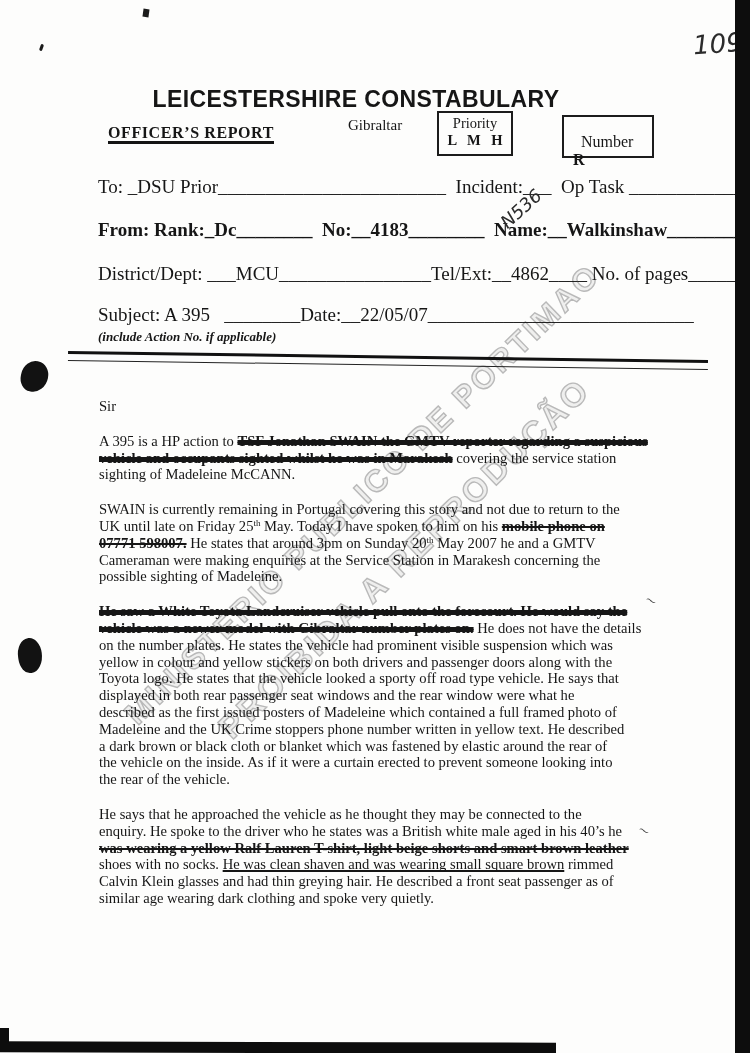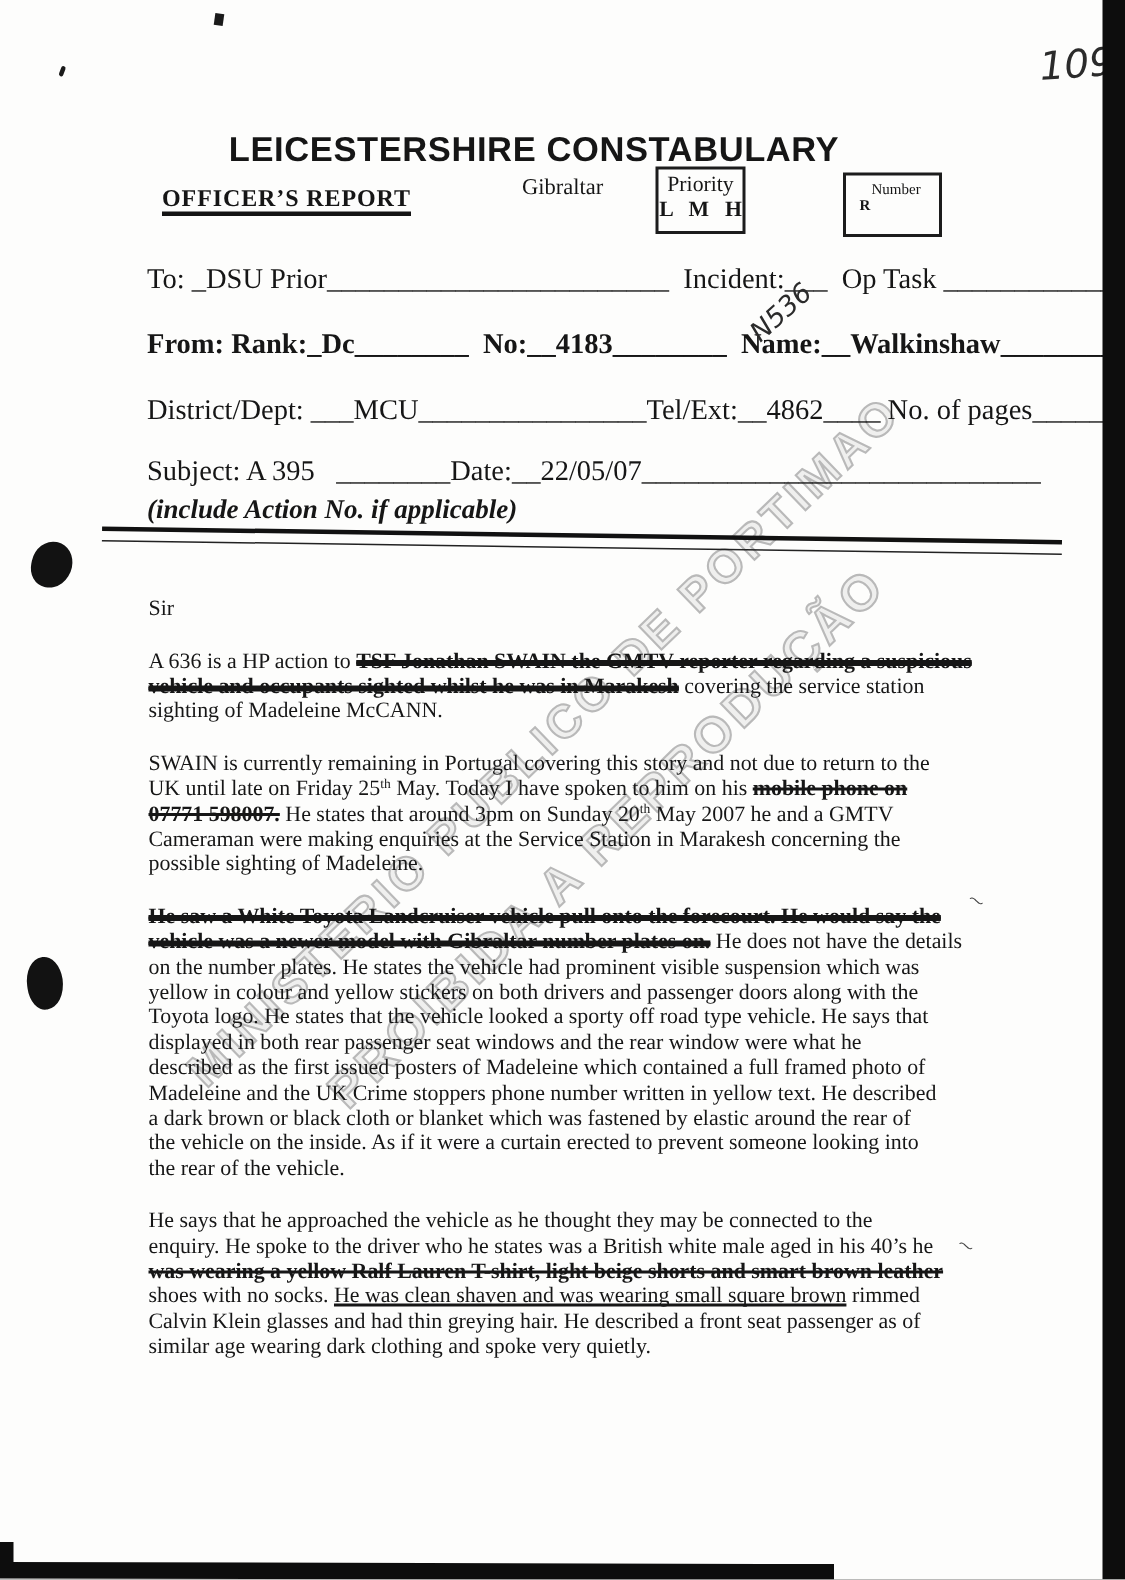--- a/index.html
+++ b/index.html
@@ -11,29 +11,29 @@
            -webkit-text-stroke:1.4px #b9b9b9;letter-spacing:3px;}
   .wm1{font-size:31px;}
   .wm2{font-size:33px;margin-top:38px;margin-left:58px;}
   .content{position:relative;z-index:2;}
   
   .force-title{position:absolute;left:0;top:86px;width:712px;text-align:center;
                font-family:"Liberation Sans",sans-serif;font-weight:700;font-size:23px;letter-spacing:.4px;}
   .report-title-wrap{position:absolute;left:108px;top:124px;}
   .report-title{font-size:16px;font-weight:700;letter-spacing:.6px;border-bottom:3.5px solid #141414;padding-bottom:0;}
   .security{position:absolute;left:348px;top:117px;font-size:15px;}
-  .pbox{position:absolute;left:437px;top:111px;width:60px;height:45px;border:2px solid #1c1c1c;text-align:center;font-size:14.5px;padding-top:2px;box-sizing:border-box;}
+  .pbox{position:absolute;left:437px;top:111px;width:76px;height:45px;border:2px solid #1c1c1c;text-align:center;font-size:14.5px;padding-top:2px;box-sizing:border-box;}
   .pbox-opts{font-weight:700;word-spacing:7px;}
-  .nbox{position:absolute;left:562px;top:115px;width:66px;height:43px;border:2px solid #1c1c1c;font-size:10px;padding:4px 0 0 9px;box-sizing:border-box;}
+  .nbox{position:absolute;left:562px;top:115px;width:92px;height:43px;border:2px solid #1c1c1c;font-size:16px;padding:16px 0 0 9px;box-sizing:border-box;}
   .nbox-lab{padding-left:8px;}
   .nbox-val{font-weight:700;}
   
   .form-row{position:absolute;left:98px;font-size:19px;white-space:pre;}
   .fr1{top:176px;} .fr2{top:219px;font-weight:bold;} .fr3{top:263px;} .fr4{top:304px;}
-  .fr5{top:329px;font-style:italic;font-weight:700;font-size:18px;}
+  .fr5{top:329px;font-style:italic;font-weight:700;font-size:13px;}
   
   .hw{position:absolute;font-family:"DejaVu Sans",sans-serif;font-style:italic;color:#2b2b2b;}
   .page-num{left:693px;top:28px;font-size:26px;transform:rotate(-4deg);}
   .ref-num{left:497px;top:198px;font-size:18px;transform:rotate(-42deg);}
   
   .divider{position:absolute;left:68px;top:351px;width:640px;height:6px;transform:rotate(0.8deg);transform-origin:left center;
            border-top:3.5px solid #111;border-bottom:1.2px solid #222;}
   
   .report-body{position:absolute;left:99px;top:380px;width:610px;font-size:14.6px;line-height:16.8px;}
   .report-body p{margin:18px 0 15px 0;}
@@ -89,21 +89,21 @@
     <div class="form-row fr3">District/Dept: ___MCU________________Tel/Ext:__4862____ No. of pages_________</div>
     <div class="form-row fr4">Subject: A 395   ________Date:__22/05/07____________________________</div>
     <div class="form-row fr5">(include Action No. if applicable)</div>
 
     <div class="hw ref-num">N536</div>
 
     <div class="divider"></div>
 
     <div class="report-body">
         <p><span>Sir</span></p>
-        <p><span>A 636 is a HP action to </span><span class="struck-heavy">TSF Jonathan SWAIN the GMTV reporter regarding a suspicious</span><br><span class="struck-heavy">vehicle and occupants sighted whilst he was in Marakesh</span><span> covering the service station</span><br><span>sighting of Madeleine McCANN.</span></p>
+        <p><span>A 395 is a HP action to </span><span class="struck-heavy">TSF Jonathan SWAIN the GMTV reporter regarding a suspicious</span><br><span class="struck-heavy">vehicle and occupants sighted whilst he was in Marakesh</span><span> covering the service station</span><br><span>sighting of Madeleine McCANN.</span></p>
         <p><span>SWAIN is currently remaining in Portugal covering this story and not due to return to the</span><br><span>UK until late on Friday 25</span><sup>th</sup><span> May. Today I have spoken to him on his </span><span class="struck-strike">mobile phone on</span><br><span class="struck-strike">07771 598007.</span><span> He states that around 3pm on Sunday 20</span><sup>th</sup><span> May 2007 he and a GMTV</span><br><span>Cameraman were making enquiries at the Service Station in Marakesh concerning the</span><br><span>possible sighting of Madeleine.</span></p>
         <p><span class="struck-heavy">He saw a White Toyota Landcruiser vehicle pull onto the forecourt. He would say the</span><br><span class="struck-heavy">vehicle was a newer model with Gibraltar number plates on.</span><span> He does not have the details</span><br><span>on the number plates. He states the vehicle had prominent visible suspension which was</span><br><span>yellow in colour and yellow stickers on both drivers and passenger doors along with the</span><br><span>Toyota logo. He states that the vehicle looked a sporty off road type vehicle. He says that</span><br><span>displayed in both rear passenger seat windows and the rear window were what he</span><br><span>described as the first issued posters of Madeleine which contained a full framed photo of</span><br><span>Madeleine and the UK Crime stoppers phone number written in yellow text. He described</span><br><span>a dark brown or black cloth or blanket which was fastened by elastic around the rear of</span><br><span>the vehicle on the inside. As if it were a curtain erected to prevent someone looking into</span><br><span>the rear of the vehicle.</span></p>
         <p><span>He says that he approached the vehicle as he thought they may be connected to the</span><br><span>enquiry. He spoke to the driver who he states was a British white male aged in his 40’s he</span><br><span class="struck-strike">was wearing a yellow Ralf Lauren T-shirt, light beige shorts and smart brown leather</span><br><span>shoes with no socks. </span><span class="struck-low">He was clean shaven and was wearing small square brown</span><span> rimmed</span><br><span>Calvin Klein glasses and had thin greying hair. He described a front seat passenger as of</span><br><span>similar age wearing dark clothing and spoke very quietly.</span></p>
       </div>
   </div>
 
   <div class="edge-right"></div>
   <div class="edge-bottom"></div>
   <div class="edge-bottom-notch"></div>
   <div class="hole hole1"></div>

